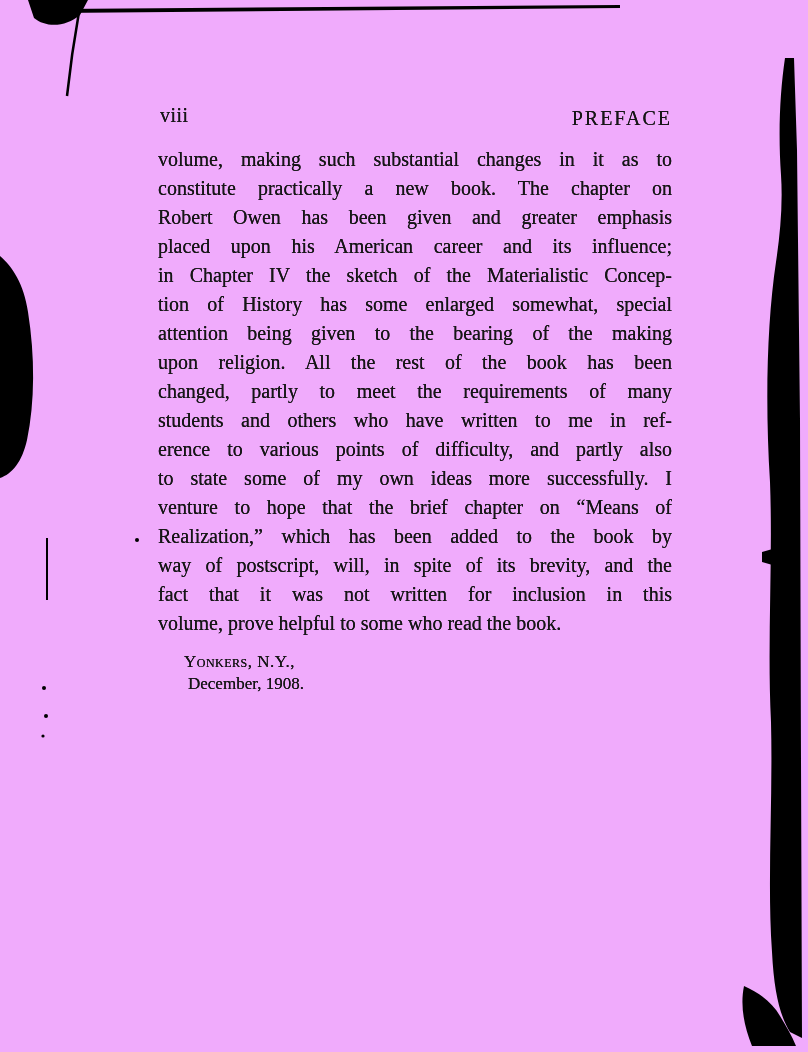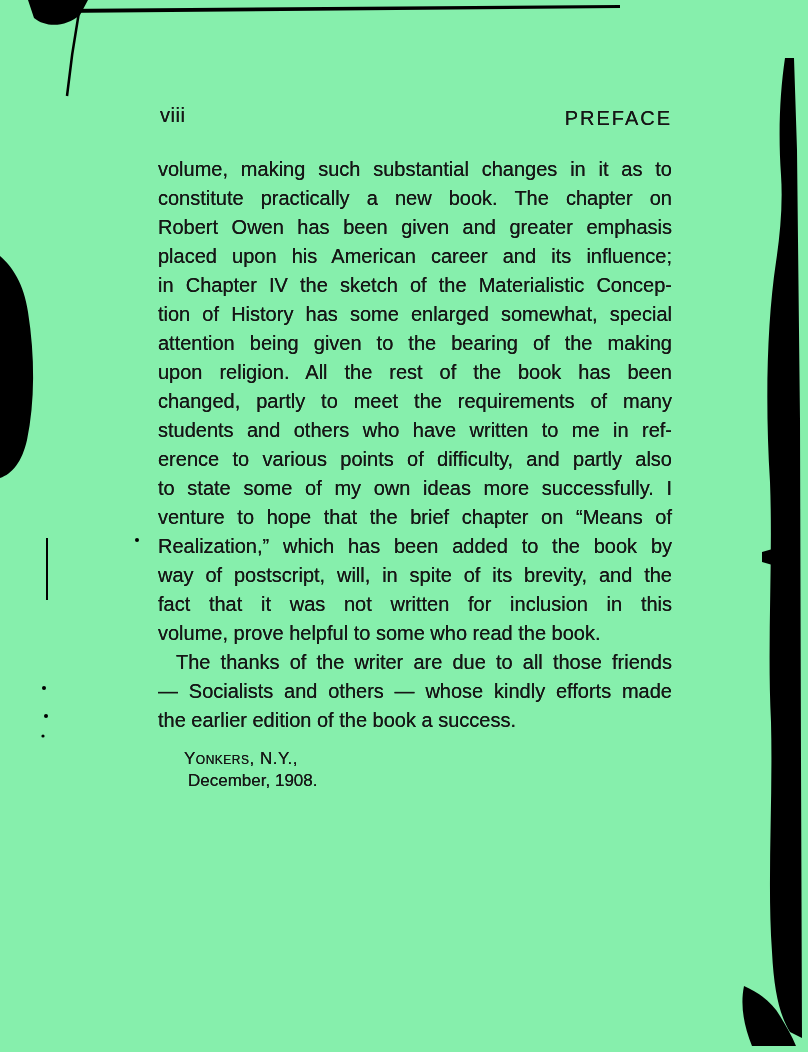--- a/index.html
+++ b/index.html
@@ -4,23 +4,23 @@
 <style>
   html, body {
     margin: 0;
     padding: 0;
     background: #e8e8e8;
   }
   .scan-page {
     position: relative;
     width: 808px;
     height: 1052px;
-    background: #86efac;
+    background: #f0abfc;
     overflow: hidden;
-    font-family: Liberation Sans, sans-serif;
+    font-family: Liberation Serif, serif;
     color: #161616;
   }
   .artifacts {
     position: absolute;
     top: 0;
     left: 0;
     width: 808px;
     height: 1052px;
     pointer-events: none;
   }
@@ -43,21 +43,21 @@
     letter-spacing: 0.5px;
   }
   .running-head {
     display: block;
     text-align: right;
     font-size: 20px;
     letter-spacing: 2px;
     padding-top: 3px;
   }
   .para {
-    margin-top: 25px;
+    margin-top: 15px;
     font-size: 20px;
     line-height: 29px;
   }
   .para2 {
     margin-top: 0;
   }
   .tline {
     text-align: justify;
     text-align-last: justify;
   }
@@ -139,25 +139,20 @@
         <div class="tline">students and others who have written to me in ref-</div>
         <div class="tline">erence to various points of difficulty, and partly also</div>
         <div class="tline">to state some of my own ideas more successfully. I</div>
         <div class="tline">venture to hope that the brief chapter on “Means of</div>
         <div class="tline">Realization,” which has been added to the book by</div>
         <div class="tline">way of postscript, will, in spite of its brevity, and the</div>
         <div class="tline">fact that it was not written for inclusion in this</div>
         <div class="tline last">volume, prove helpful to some who read the book.</div>
       </div>
 
-    <div class="para para2">
-        <div class="tline">The thanks of the writer are due to all those friends</div>
-        <div class="tline">— Socialists and others — whose kindly efforts made</div>
-        <div class="tline last">the earlier edition of the book a success.</div>
-      </div>
 
     <div class="signature">
       <div class="sig-place">Yonkers, N.Y.,</div>
       <div class="sig-date">December, 1908.</div>
     </div>
 
   </div>
 </div>
 
 </body></html>

